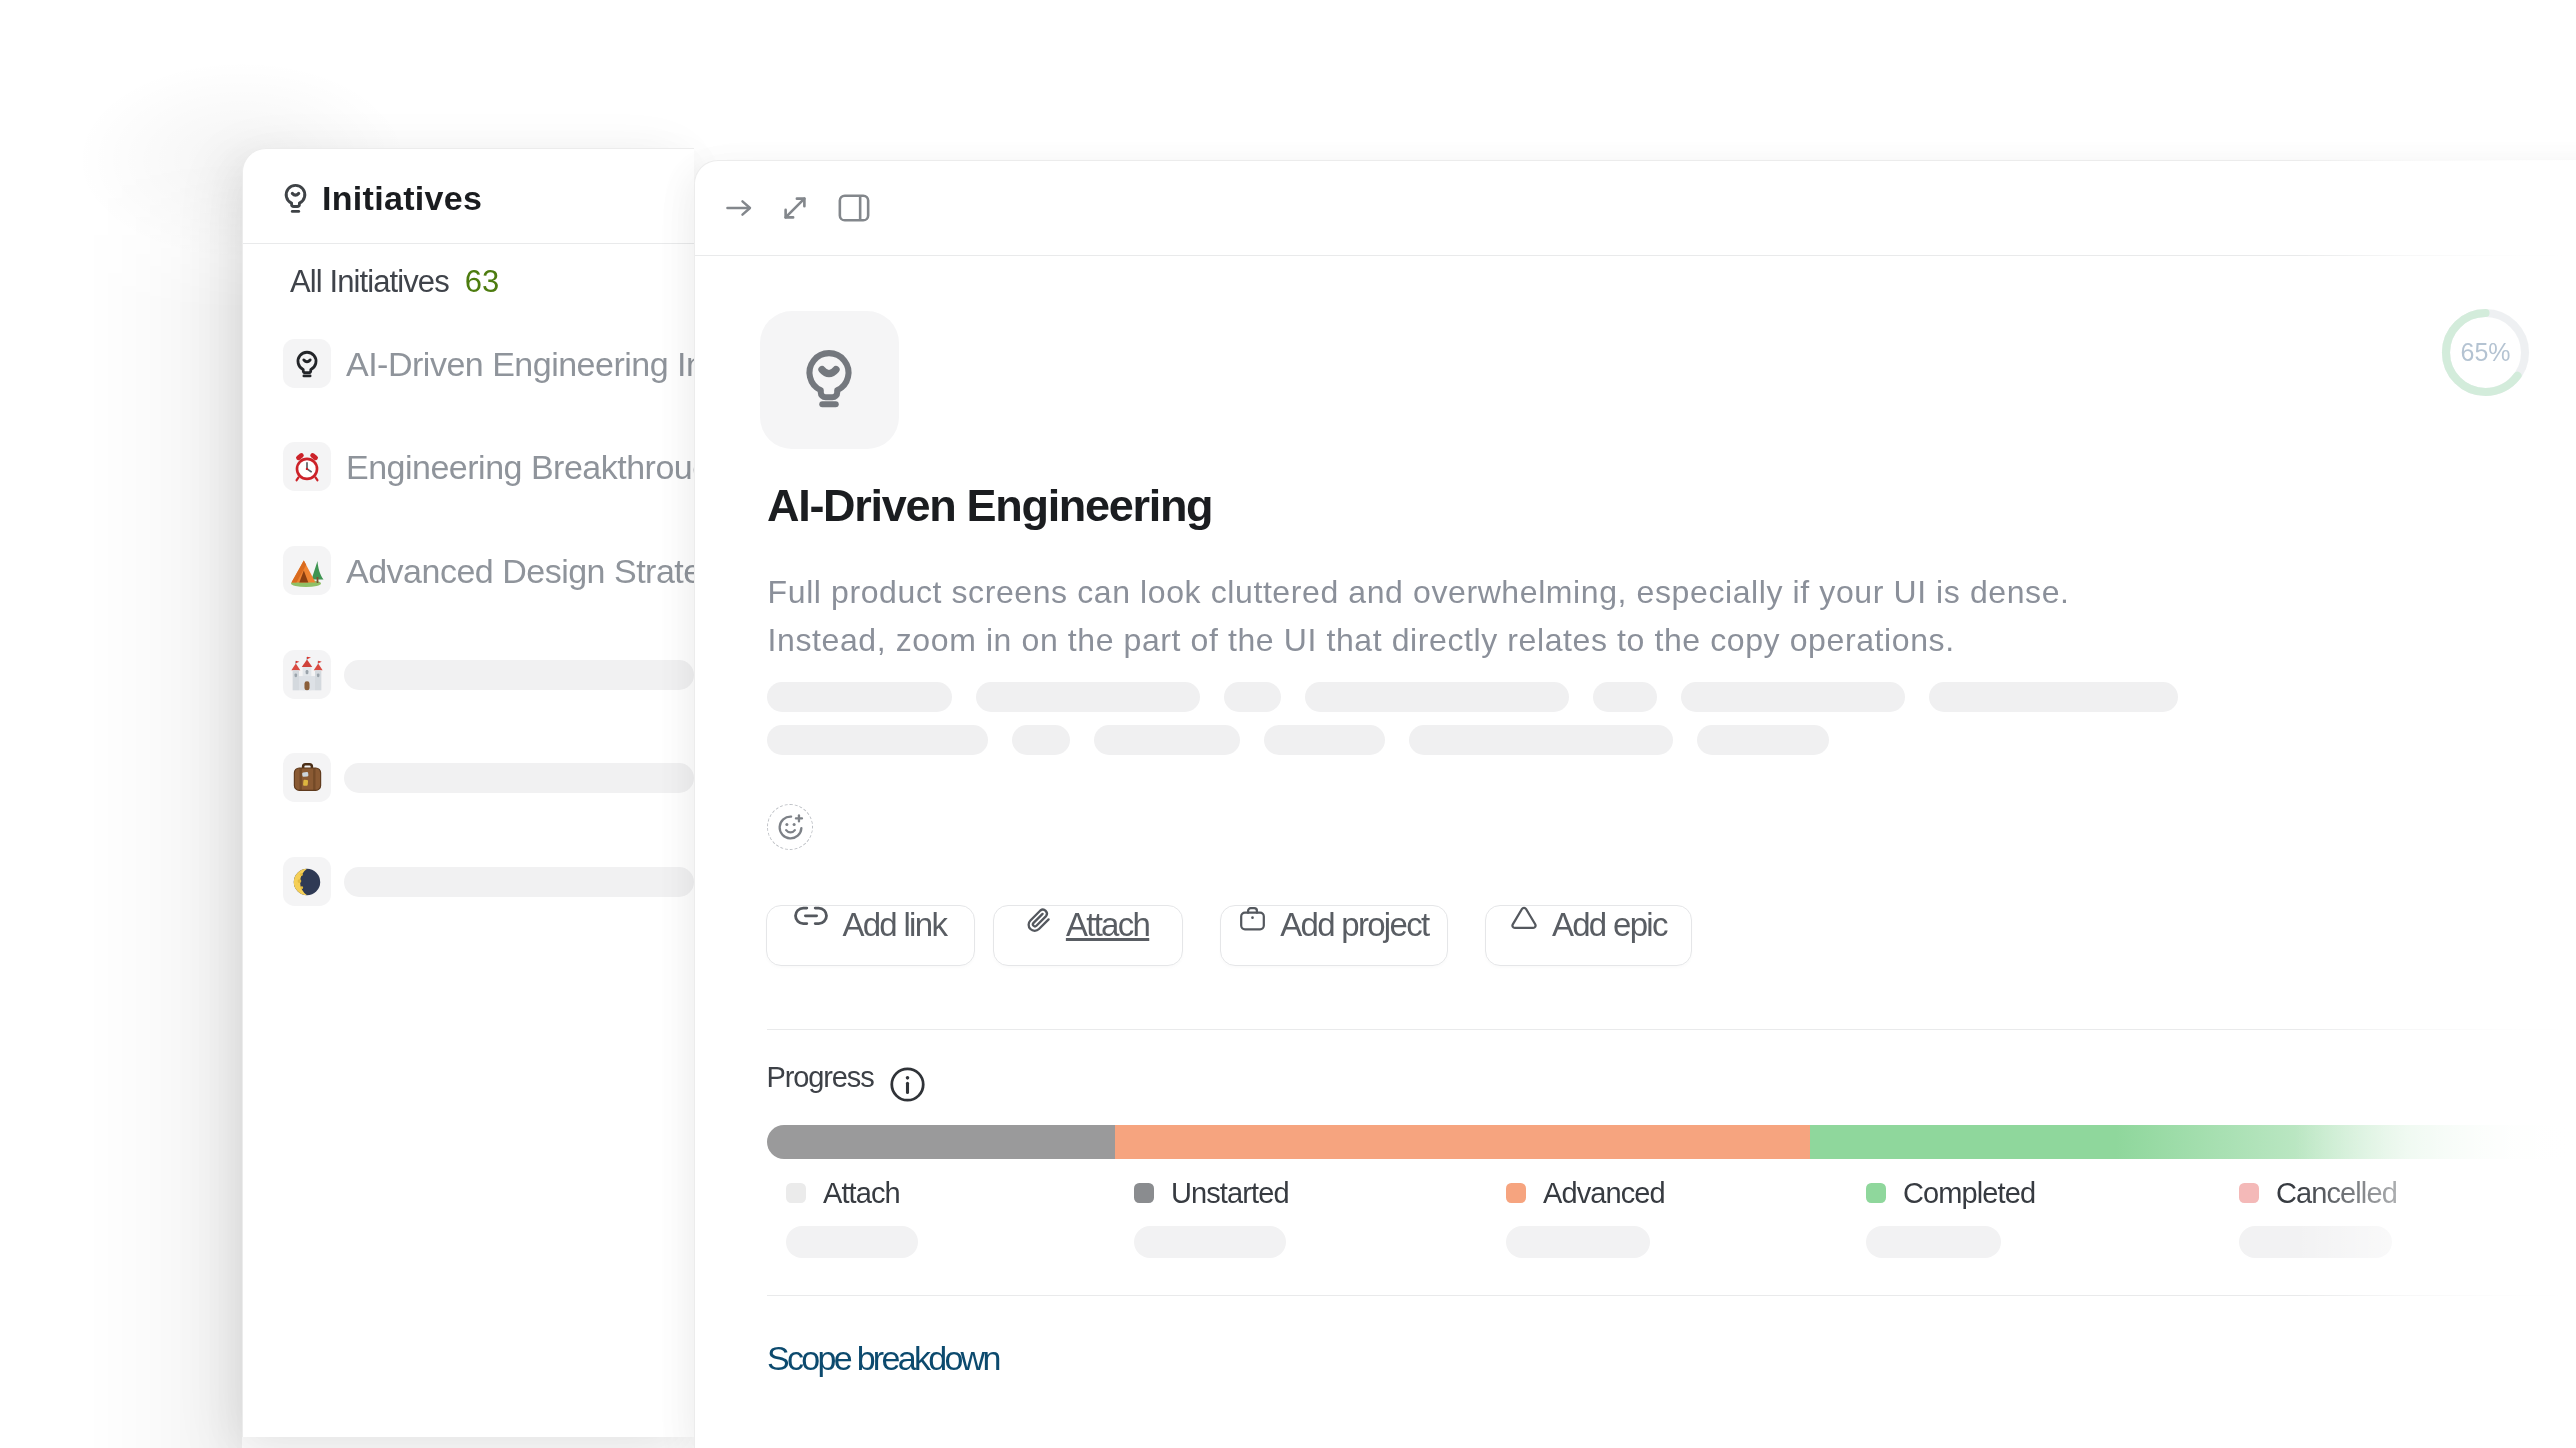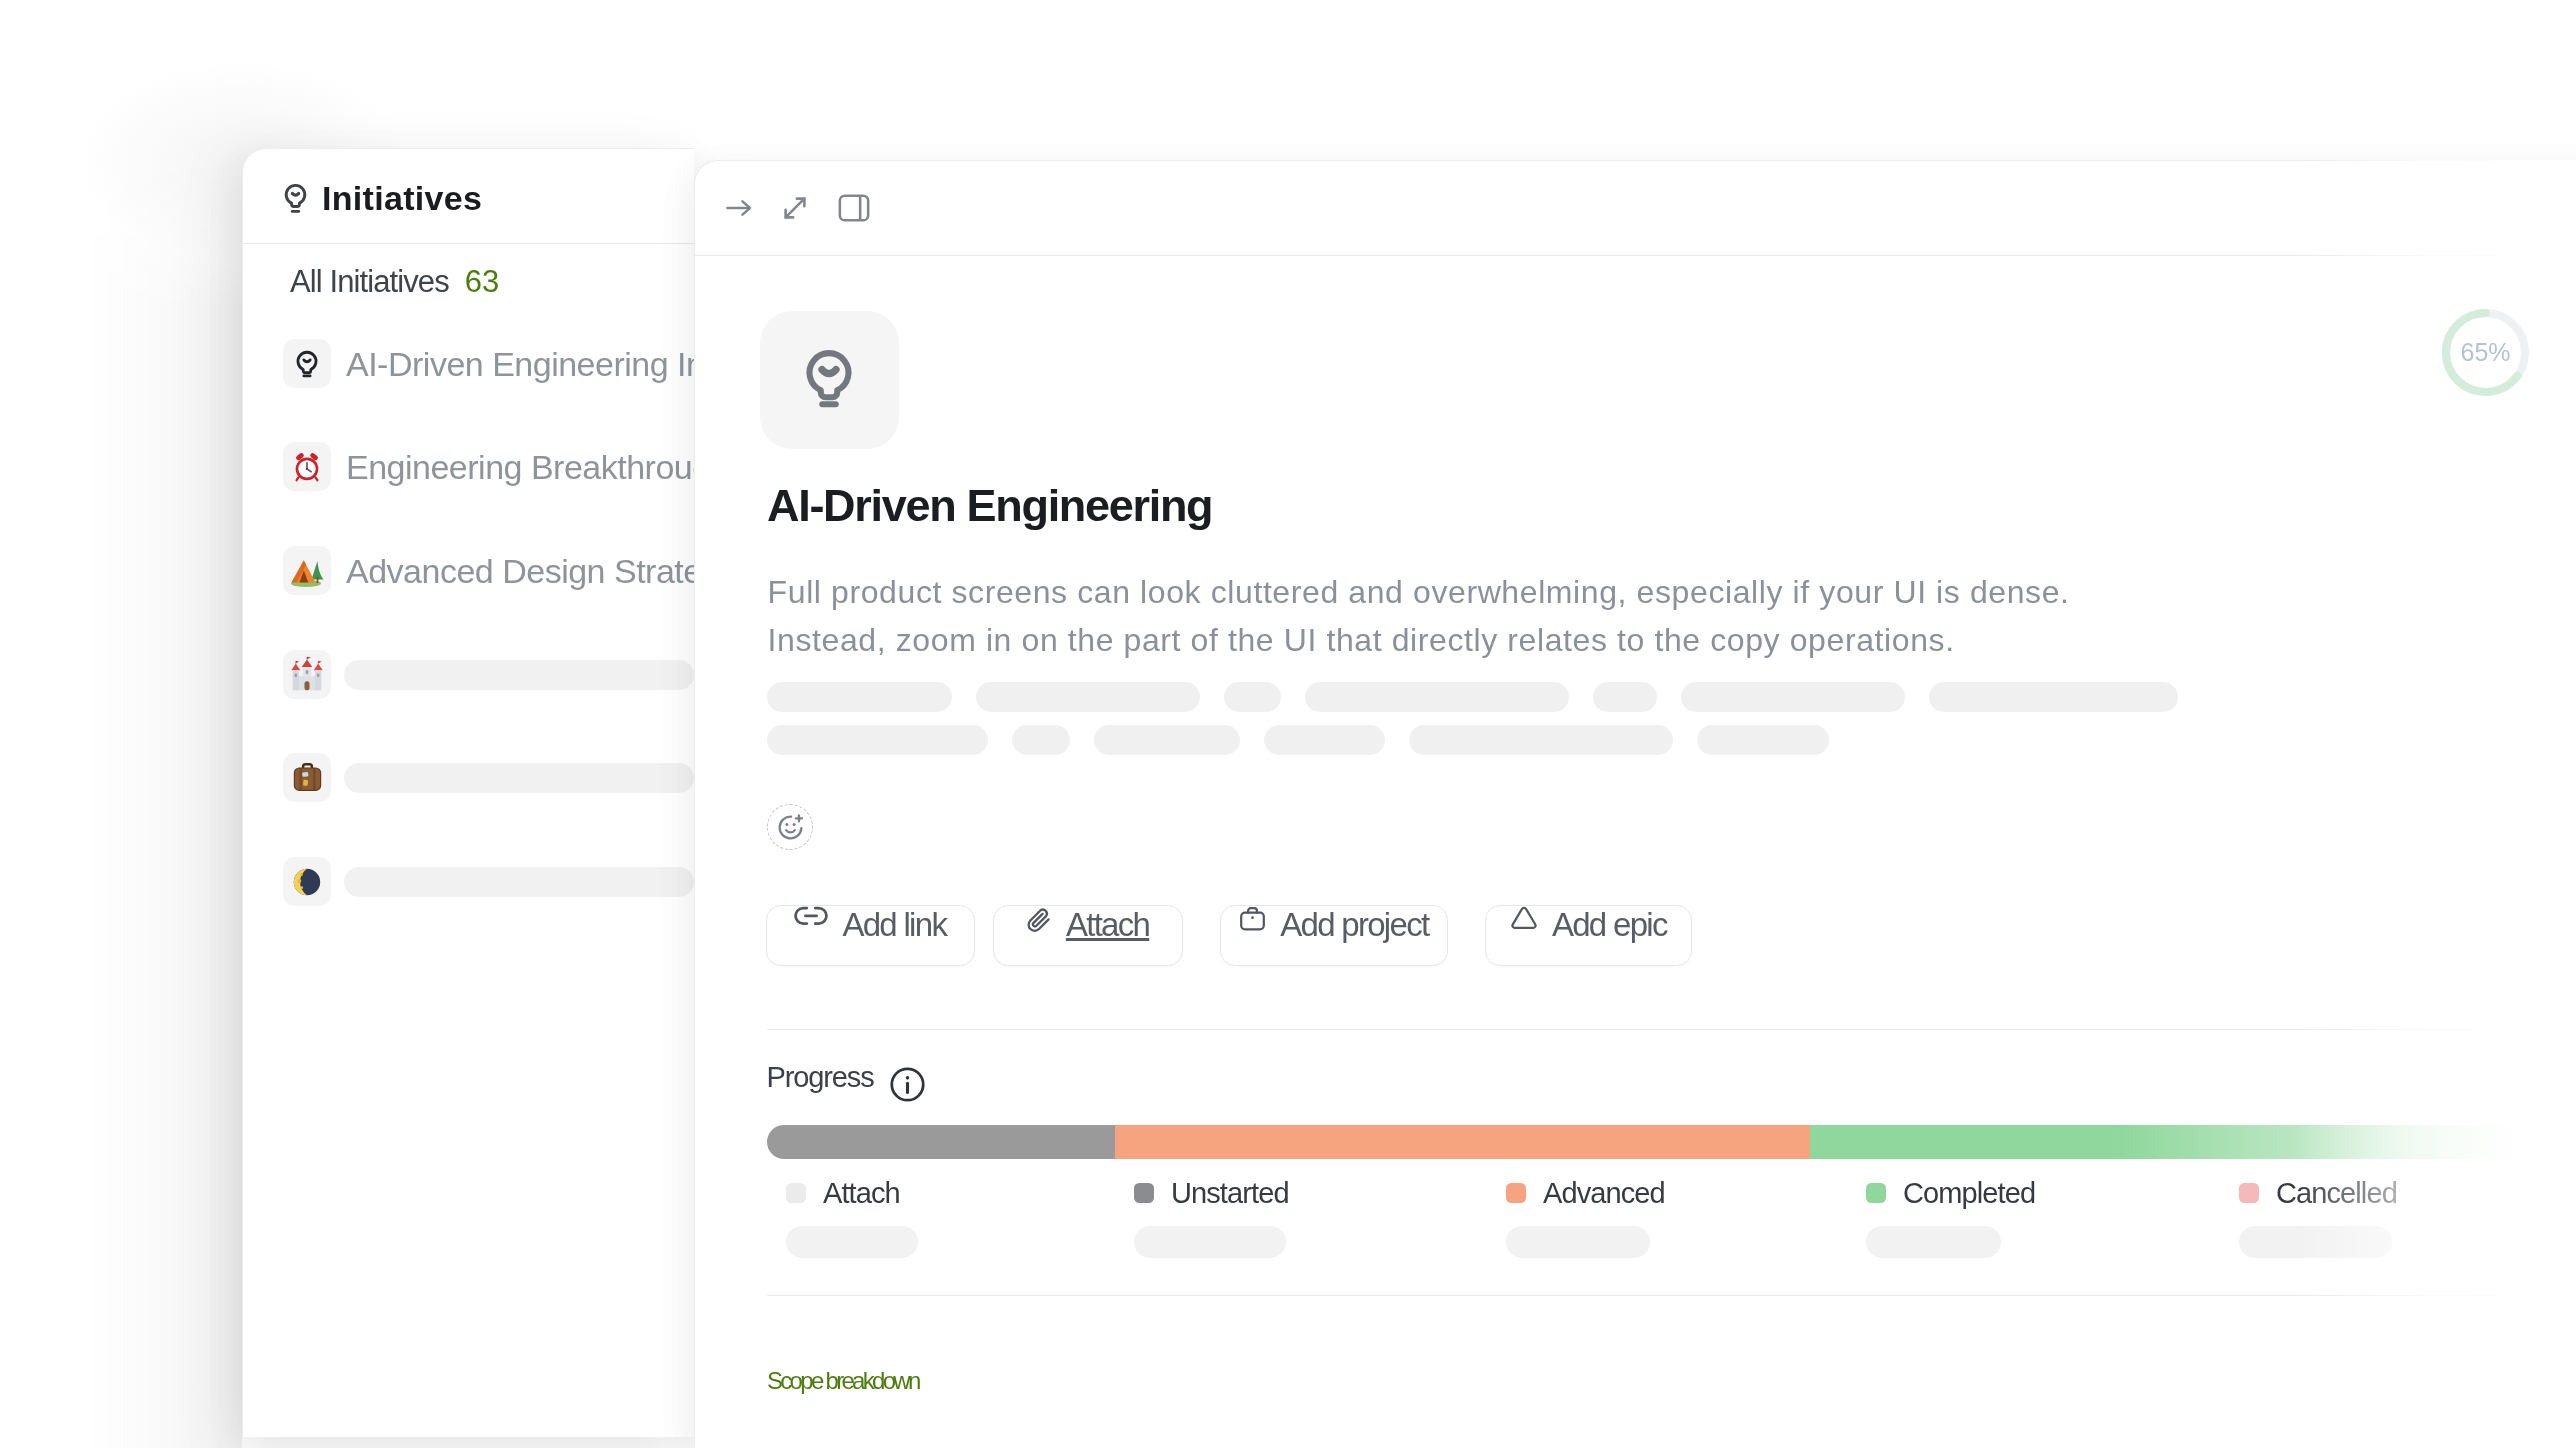--- a/index.html
+++ b/index.html
@@ -56,21 +56,21 @@
   .info-ico { position:absolute; left:122px; top:811px; }
   .bar { position:absolute; left:0; top:870px; width:1809px; height:34px; border-radius:17.4px; overflow:hidden; display:flex; }
   .bar .g { width:348px; background:#9a9a9b; }
   .bar .o { width:695px; background:#f6a47f; }
   .bar .gr { width:766px; background:linear-gradient(to right, #8fd79c 0%, #8fd79c 40%, rgba(143,215,156,0.02) 100%); }
   .leg-col { position:absolute; top:928px; }
   .leg-col .sw { position:absolute; left:0; top:0; width:20px; height:20px; border-radius:5.2px; }
   .leg-col .lb { position:absolute; left:37px; top:-5.8px; font-size:29px; font-weight:500; color:#373b41; white-space:nowrap; letter-spacing:-0.9px; }
   .leg-col .pl { position:absolute; left:0; top:43px; height:32px; border-radius:16px; background:#f2f2f3; }
   .div3 { position:absolute; left:0; top:1040px; width:1809px; height:1.2px; background:#e9eaeb; }
-  .scope { position:absolute; left:0; top:1112px; font-size:24px; font-weight:500; color:#4d7c0f; letter-spacing:-2.7px; }
+  .scope { position:absolute; left:0; top:1084px; font-size:34px; font-weight:500; color:#0c4a6e; letter-spacing:-2.7px; }
 
   .ring { position:absolute; left:1744px; top:145px; z-index:5; opacity:0.5; filter:blur(0.7px); }
   .fade { position:absolute; left:2295px; top:160px; width:281px; height:1289px;
      background:linear-gradient(to right, rgba(255,255,255,0) 0%, rgba(255,255,255,0.65) 40%, rgba(255,255,255,0.92) 75%, #ffffff 100%); }
 </style>
 </head>
 <body>
 <div class="stage">
   <div class="leftshadow"></div>
   <div class="topshadow"></div>

